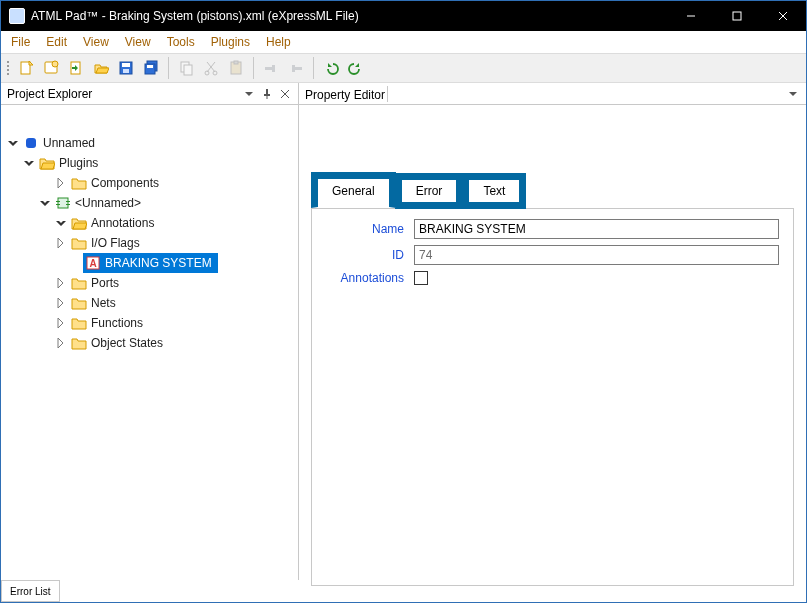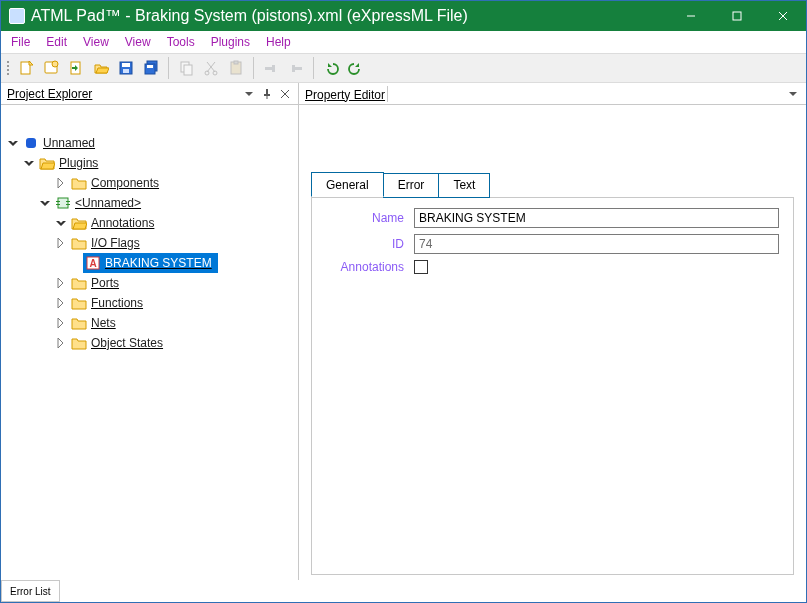--- a/index.html
+++ b/index.html
@@ -1,58 +1,58 @@
 <!DOCTYPE html>
 <html><head>
 <meta charset="utf-8">
 <style>
   * { box-sizing: border-box; font-family: "Segoe UI", Tahoma, sans-serif; }
   body { margin:0; padding:0; width:807px; height:603px; overflow:hidden; background:#fff; border:1px solid #2f6fb5;}
   
-  .titlebar { height:30px; background:#15803d; color:#fff; display:flex; align-items:center; font-size:16px;}
+  .titlebar { height:30px; background:#000000; color:#fff; display:flex; align-items:center; font-size:12px;}
   .titlebar .app-icon { width:16px; height:16px; margin:0 6px 0 8px; background:#c9e0ff; border:1px solid #fff; border-radius:2px;}
   .titlebar .title { flex:1 1 auto; }
   .titlebar .win-btn { width:46px; height:30px; display:flex; align-items:center; justify-content:center; color:#fff; font-size:12px;}
   
-  .menubar { height:22px; display:flex; align-items:center; font-size:12px; color:#a21caf; padding:0 2px;}
+  .menubar { height:22px; display:flex; align-items:center; font-size:12px; color:#a16207; padding:0 2px;}
   .menubar .menu-item { padding:2px 8px; }
   
   .toolbar { height:30px; background:#f0f0f0; border-top:1px solid #dcdcdc; border-bottom:1px solid #dcdcdc; display:flex; align-items:center; padding:0 4px; gap:1px;}
   .grip { width:6px; height:22px; display:flex; flex-direction:column; justify-content:center; gap:2px; margin-right:2px;}
   .grip span{ width:2px; height:2px; background:#9a9a9a; display:block; margin-left:2px;}
   .tbtn { width:24px; height:24px; display:flex; align-items:center; justify-content:center;}
   .tsep{ width:1px; height:22px; background:#c8c8c8; margin:0 4px;}
   .tbtn svg { display:block;}
   .disabled { opacity:0.4;}
   
-  .workspace { display:flex; height:calc(603px - 30px - 22px - 30px - 22px - 2px);text-decoration:underline;}
+  .workspace { display:flex; height:calc(603px - 30px - 22px - 30px - 22px - 2px);}
   .panel-left { width:298px; border-right:1px solid #c8c8c8; display:flex; flex-direction:column;}
   .panel-right { flex:1; display:flex; flex-direction:column; position:relative;gap:17px;}
   .panel-header { height:22px; border-bottom:1px solid #c8c8c8; display:flex; align-items:center; font-size:12px; padding:0 6px;}
   .panel-header .spacer { flex:1;}
   .panel-header .hdr-glyph { width:14px; height:14px; display:flex; align-items:center; justify-content:center; margin-left:4px; color:#555;}
   .panel-right .panel-header { border-bottom:none;}
   .panel-right .panel-header .prop-title-box{ border:1px solid #c8c8c8; border-bottom:none; padding:2px 6px; margin-top:2px;}
   .panel-right .prop-body-wrap{ position:relative; flex:1; margin:0;}
   
   .tree { flex:1; overflow:auto; font-size:12px; padding:28px 4px 4px 6px; color:#222;}
   .tree-row { display:flex; align-items:center; height:20px; white-space:nowrap; }
   .tri { width:12px; height:12px; margin-right:2px; display:inline-flex; align-items:center; justify-content:center; color:#5a5a5a;}
   .icn { width:16px; height:16px; margin:0 4px 0 2px; display:inline-flex; align-items:center; justify-content:center;}
   .folder-icn{ width:16px;height:14px;}
   .selected { background:#0078d7; color:#fff;}
   .indent { display:inline-block;}
   
   .prop-body { position:absolute; inset:0; border:1px solid #c8c8c8; margin:0; padding:50px 12px 12px 12px;}
   .tabstrip { position:absolute; top:42px; left:12px; display:flex; font-size:12px;}
-  .tab { border:1px solid #0369a1; padding:4px 14px; background:#fff; position:relative; margin-right:-1px; top:1px;}
+  .tab { border:7px solid #0369a1; padding:4px 14px; background:#fff; position:relative; margin-right:-1px; top:1px;}
   .tab.active { border-bottom:1px solid #fff; z-index:3; top:0; padding-top:5px; padding-bottom:4px;}
   .prop-content { border:1px solid #c8c8c8; flex:1; height:calc(100% - 18px); padding:10px 14px;}
   .form-row{ display:flex; align-items:center; font-size:12px; margin-bottom:6px;}
-  .form-row label{ width:78px; text-align:right; margin-right:10px; color:#8b5cf6;}
+  .form-row label{ width:78px; text-align:right; margin-right:10px; color:#1d4ed8;}
   .form-row input[type=text]{ flex:1; height:20px; font-size:12px; border:1px solid #7a7a7a; padding:1px 4px; font-family:inherit;}
   .form-row input[readonly]{ color:#6d6d6d; background:#fff; }
   .chk{ width:14px; height:14px; border:1px solid #333; background:#fff;}
   
   .bottombar{ height:22px; display:flex; align-items:stretch;}
   .bottombar .error-tab{ border:1px solid #c8c8c8; font-size:10px; padding:2px 8px; display:flex; align-items:center; background:#fff;}
 </style>
 </head>
 <body>
 
@@ -345,36 +345,36 @@
         <span class="tri">
             <svg width="10" height="10">
               <path d="M2 0 l5 5 l-5 5 z" fill="none" stroke="#7a7a7a"></path>
             </svg>
           </span>
         <span class="icn">
             <svg class="folder-icn" viewBox="0 0 16 14">
               <path d="M1 3 h5 l1 2 h8 v8 h-14 z" fill="#ffe08a" stroke="#d49b00"></path>
             </svg>
           </span>
+        <span>Nets</span>
+      </div>
+
+      <div class="tree-row">
+        <span class="indent" style="width:48px"></span>
+        <span class="tri">
+            <svg width="10" height="10">
+              <path d="M2 0 l5 5 l-5 5 z" fill="none" stroke="#7a7a7a"></path>
+            </svg>
+          </span>
+        <span class="icn">
+            <svg class="folder-icn" viewBox="0 0 16 14">
+              <path d="M1 3 h5 l1 2 h8 v8 h-14 z" fill="#ffe08a" stroke="#d49b00"></path>
+            </svg>
+          </span>
         <span>Functions</span>
-      </div>
-
-      <div class="tree-row">
-        <span class="indent" style="width:48px"></span>
-        <span class="tri">
-            <svg width="10" height="10">
-              <path d="M2 0 l5 5 l-5 5 z" fill="none" stroke="#7a7a7a"></path>
-            </svg>
-          </span>
-        <span class="icn">
-            <svg class="folder-icn" viewBox="0 0 16 14">
-              <path d="M1 3 h5 l1 2 h8 v8 h-14 z" fill="#ffe08a" stroke="#d49b00"></path>
-            </svg>
-          </span>
-        <span>Nets</span>
       </div>
 
       <div class="tree-row">
         <span class="indent" style="width:48px"></span>
         <span class="tri">
             <svg width="10" height="10">
               <path d="M2 0 l5 5 l-5 5 z" fill="none" stroke="#7a7a7a"></path>
             </svg>
           </span>
         <span class="icn">

